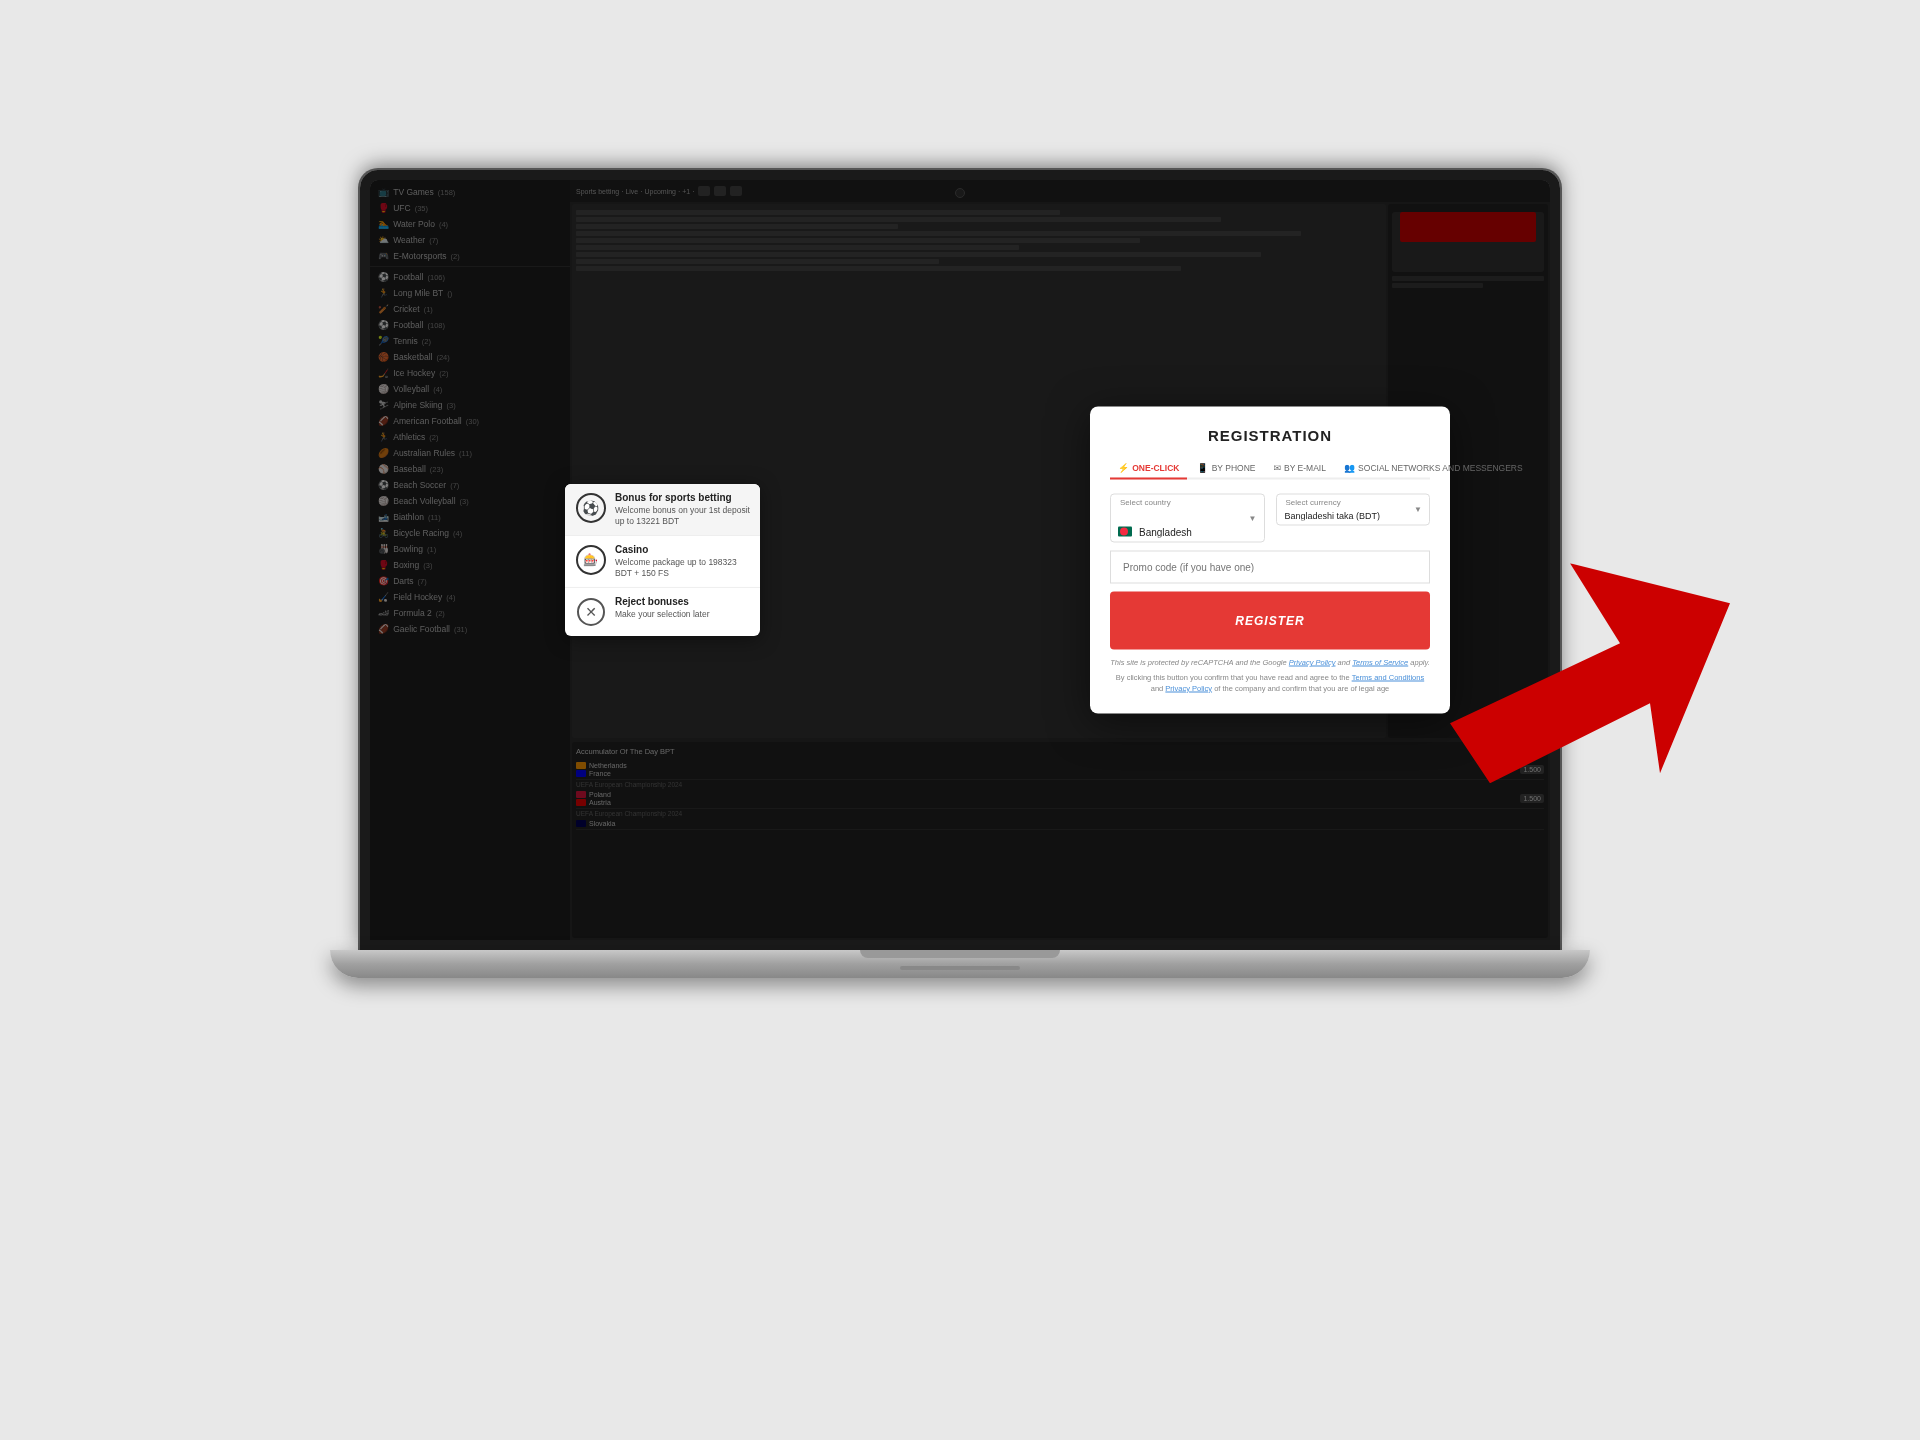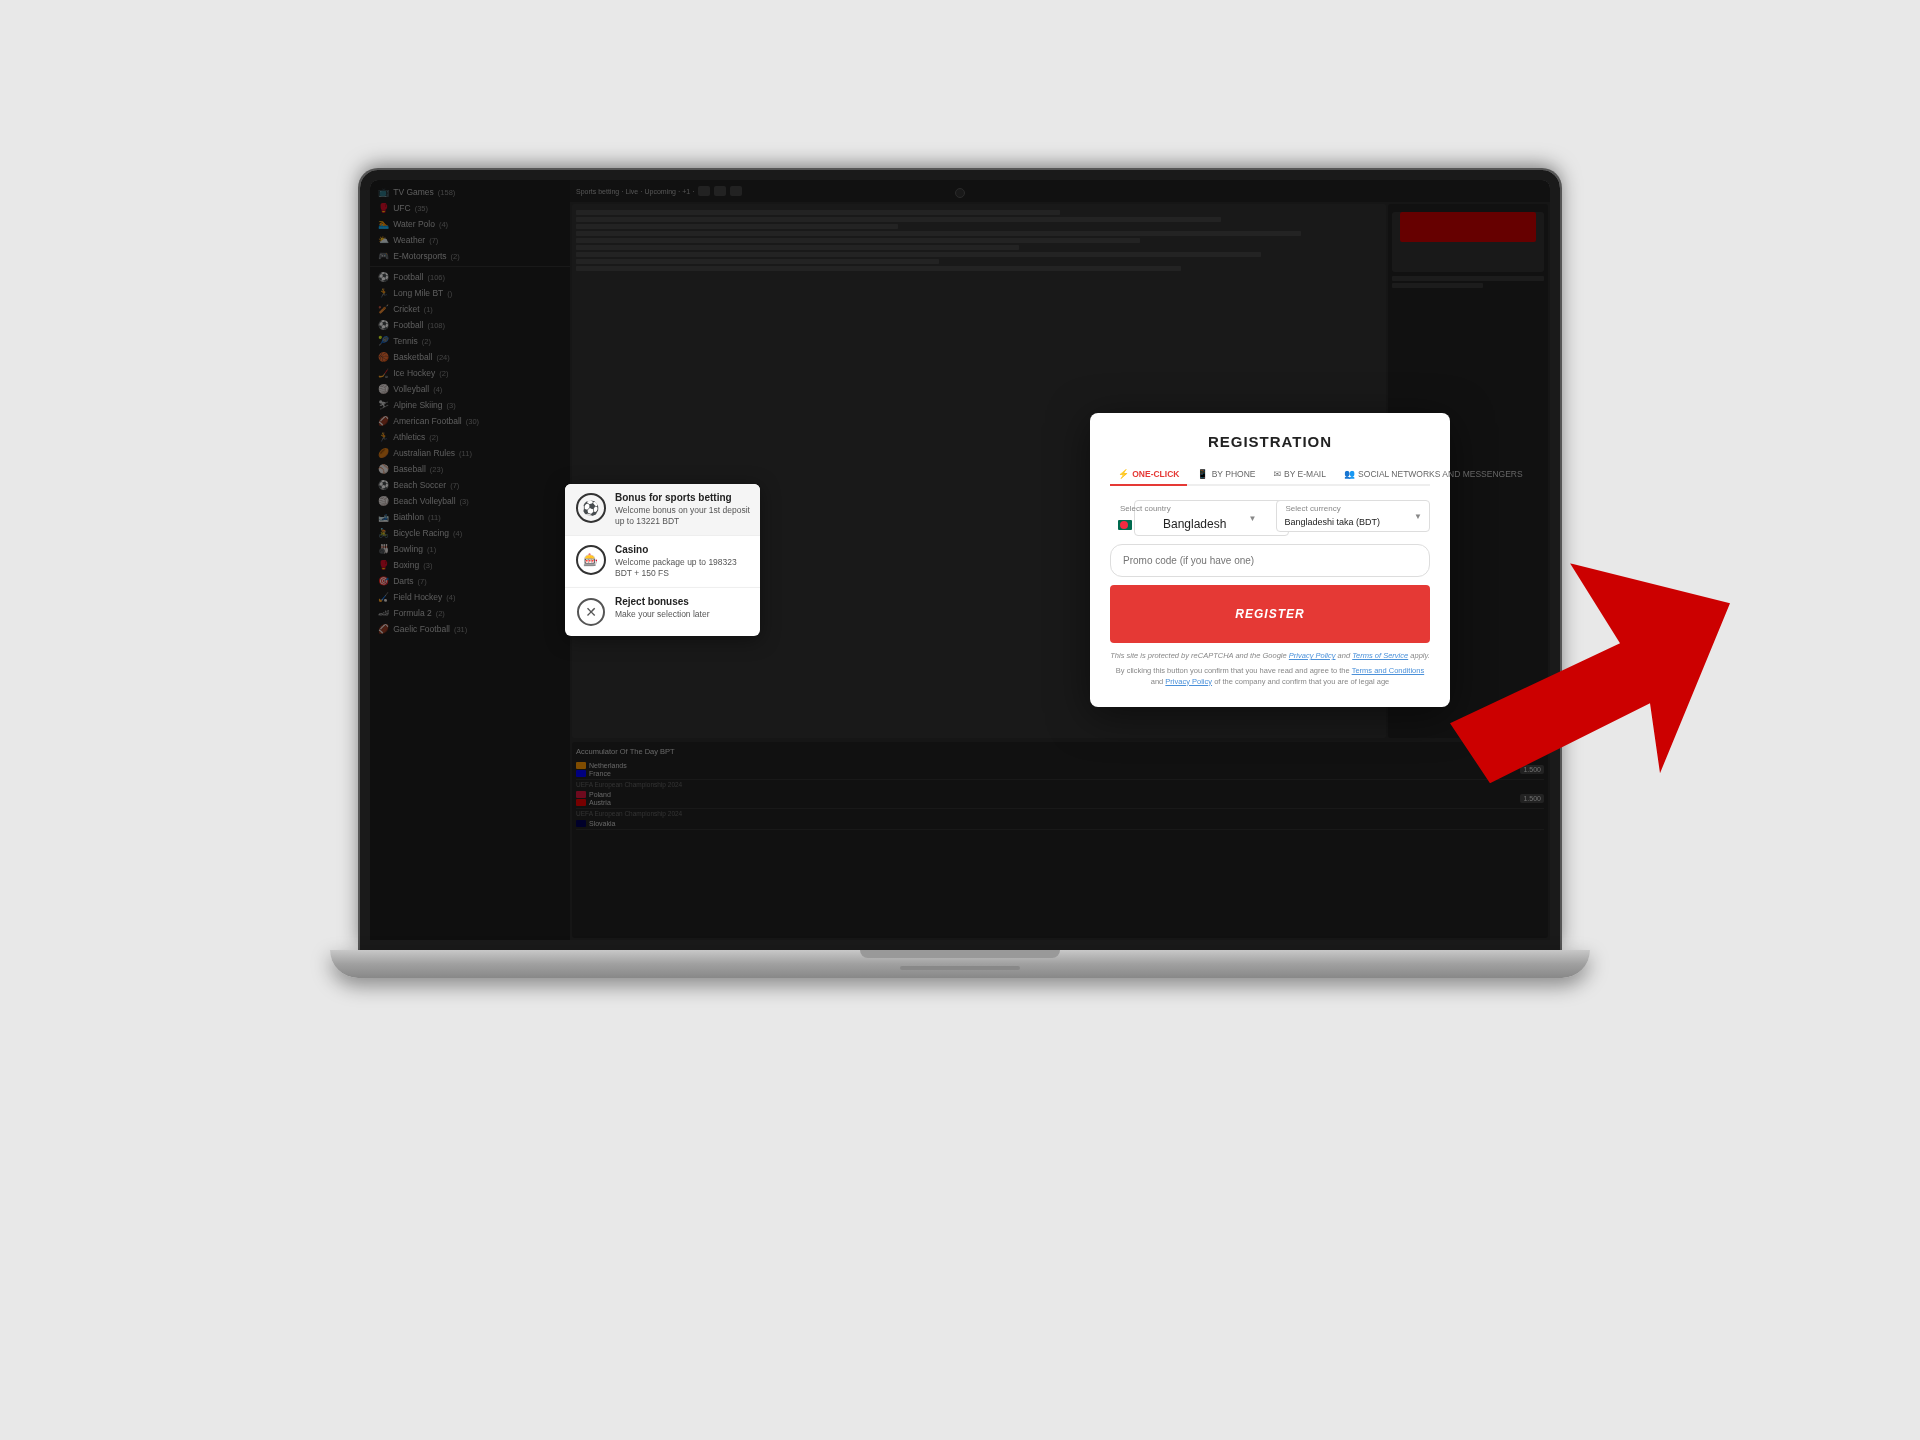--- a/index.html
+++ b/index.html
@@ -382,21 +382,21 @@
     }
 
     .select-with-flag .form-select {
       padding-left: 28px;
     }
 
     .promo-input {
       width: 100%;
       padding: 10px 12px;
       border: 1px solid #ddd;
-      border-radius: 12px;
+      border-radius: 0;
       font-size: 10px;
       color: #aaa;
       margin-bottom: 8px;
       outline: none;
     }
 
     .register-btn {
       width: 100%;
       padding: 22px;
       background: #e53935;
@@ -812,21 +812,21 @@
           </div>
 
           
           <div class="form-row">
             <div class="form-group select-with-flag">
               <span class="form-label">Select country</span>
               <div class="select-wrapper">
                 <div class="select-flag" style="background:linear-gradient(to bottom, #006a4e 0%, #006a4e 100%); position:absolute; bottom:6px; left:8px; z-index:2;">
                   <div style="width:8px; height:8px; background:#f42a41; border-radius:50%; position:absolute; top:1px; left:2px;"></div>
                 </div>
-                <select class="form-select" style="padding-left:28px; padding-top:16px; padding-bottom:4px; font-size:12px;margin-left:24px;">
+                <select class="form-select" style="padding-left:28px; padding-top:32px; padding-bottom:4px; font-size:10px;">
                   <option>Bangladesh</option>
                 </select>
               </div>
             </div>
 
             <div class="form-group">
               <span class="form-label">Select currency</span>
               <div class="select-wrapper">
                 <select class="form-select" style="padding-top:16px; padding-bottom:4px; font-size:9px;">
                   <option>Bangladeshi taka (BDT)</option>

